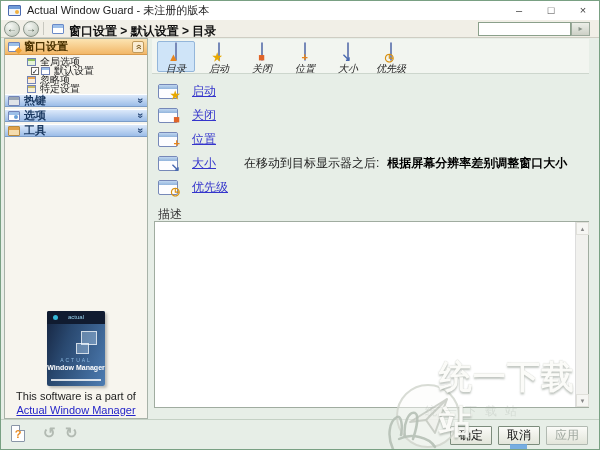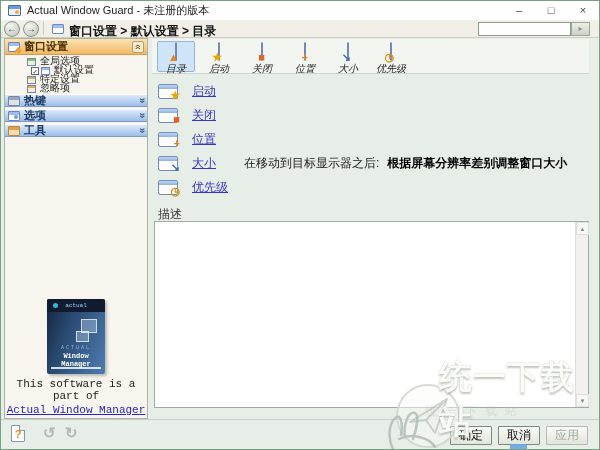--- a/index.html
+++ b/index.html
@@ -31,21 +31,21 @@
   .bc-ico::before { content:''; position:absolute; left:0; top:0; right:0; height:3px; background:#9ec0ea; }
   .breadcrumb { position:absolute; left:68px; top:3px; font-size:12px; font-weight:bold; color:#111; }
   .searchbox { position:absolute; left:477px; top:2px; width:93px; height:14px; border:1px solid #8ba08b;
                background:#fff; font-size:10px; padding:0 2px; }
   .searchbtn { position:absolute; left:570px; top:2px; width:19px; height:14px; border:1px solid #9aa89a;
                background:linear-gradient(#eceee8,#cdd0c6); font-size:8px; color:#8a948a;
                text-align:center; line-height:12px; }
 
   
   .sidebar { position:absolute; left:3px; top:37px; width:144px; height:381px; background:#f7f5ee;
-             border:1px solid #a8b2a8;font-family:Liberation Mono, monospace; }
+             border:1px solid #a8b2a8; }
   .hdr { height:16px; display:flex; align-items:center; padding:0 3px; font-size:11px; font-weight:bold; }
   .hdr-active { background:linear-gradient(#fce4b2,#f2b768); border-bottom:1px solid #d89a4c; color:#4a3200; }
   .hdr-blue { height:13px; margin-top:2px; background:linear-gradient(#dce9fa,#9cbde8);
               border-top:1px solid #fff; border-bottom:1px solid #7a9cc8; color:#17365e; }
   .hdr .lbl { flex:1; margin-left:4px; }
   .chev { font-size:10px; font-weight:bold; color:#2a4a7a; display:inline-block; }
   .chev-up { transform:rotate(-90deg); width:12px; height:12px; line-height:12px; text-align:center;
              border:1px solid #c09a5c; background:#faecd2; color:#7a5a20; border-radius:2px; }
   .chev-dn { transform:rotate(90deg); }
   .hico { width:12px; height:10px; border:1px solid #7284b8; background:#fff; position:relative; flex:none; border-radius:1px; }
@@ -176,26 +176,26 @@
       <div class="trow">
         <span class="tico tico-1"></span>
         <span>全局选项</span>
       </div>
       <div class="trow indent">
         <span class="cb">✓</span>
         <span class="tico tico-2"></span>
         <span>默认设置</span>
       </div>
       <div class="trow">
+        <span class="tico tico-3"></span>
+        <span>忽略项</span>
+      </div>
+      <div class="trow">
         <span class="tico tico-4"></span>
         <span>特定设置</span>
-      </div>
-      <div class="trow">
-        <span class="tico tico-3"></span>
-        <span>忽略项</span>
       </div>
     </div>
     <div class="hdr hdr-blue">
       <span class="hico hico-key"></span>
       <span class="lbl">热键</span>
       <span class="chev chev-dn">»</span>
     </div>
     <div class="hdr hdr-blue">
       <span class="hico hico-opt"></span>
       <span class="lbl">选项</span>

